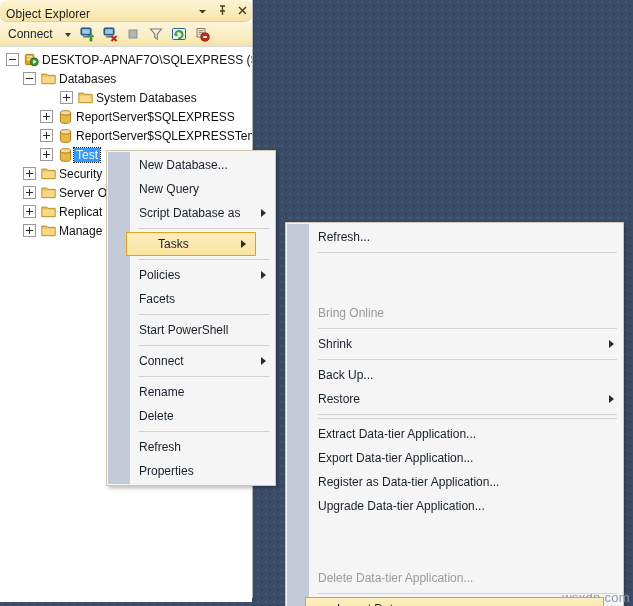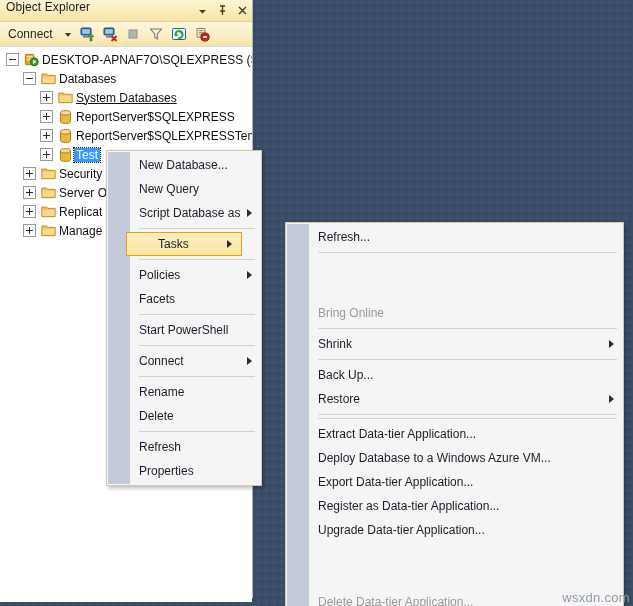--- a/index.html
+++ b/index.html
@@ -31,21 +31,21 @@
     width: 253px; height: 598px;
     background: #ffffff;
     border-right: 1px solid #b6b6b6;
     box-sizing: border-box;
   }
   #oe-titlebar {
     position: relative;
     height: 21px;
     background: linear-gradient(to bottom, #fdf3d4 0%, #fbeec0 45%, #f7e3a6 100%);
     border-bottom: 1px solid #e3cf95;
-    display: flex; align-items: flex-start;
+    display: flex; align-items: flex-end; border-radius: 7px;
   }
   #oe-title {
     font-size: 12px;
     color: #1c1c1c;
     padding-left: 6px;
     letter-spacing: .1px;
     white-space: nowrap;
   }
   .tb-icons {
     position: absolute; right: 4px; top: 0;
@@ -135,21 +135,21 @@
     color: #17202a;
     padding: 2px 0;
   }
   .menu::before {
     content: "";
     position: absolute;
     left: 1px; top: 1px; bottom: 1px;
     width: 22px;
     background: #c3cbd8;
   }
-  #menu-main  { left: 106px; top: 150px;  width: 156px; }
+  #menu-main  { left: 106px; top: 150px;  width: 170px; }
   #menu-tasks { left: 285px; top: 222px;  width: 339px; }
 
   .mi {
     position: relative;
     height: 24px;
     display: flex; align-items: center;
     padding-left: 32px;
     padding-right: 22px;
     white-space: nowrap;
     z-index: 2;
@@ -287,21 +287,21 @@
       <div class="tnode" style="padding-left: 23px;">
         <span class="expander"></span>
         <span class="ico-slot">
           <svg width="15" height="13" viewBox="0 0 16 14">
             <path d="M0.8 2.2 L6 2.2 L7.3 3.6 L15.2 3.6 L15.2 12.6 L0.8 12.6 Z" fill="#f0c05a" stroke="#b98c23"></path>
             <path d="M1.6 5 L14.4 5 L14.4 11.8 L1.6 11.8 Z" fill="#f8d988"></path>
           </svg>
         </span>
         <span class="tlabel">Databases</span>
       </div>
-      <div class="tnode" style="padding-left: 40px; text-decoration: underline;">
+      <div class="tnode" style="padding-left: 60px;">
         <span class="expander plus"></span>
         <span class="ico-slot">
           <svg width="15" height="13" viewBox="0 0 16 14">
             <path d="M0.8 2.2 L6 2.2 L7.3 3.6 L15.2 3.6 L15.2 12.6 L0.8 12.6 Z" fill="#f0c05a" stroke="#b98c23"></path>
             <path d="M1.6 5 L14.4 5 L14.4 11.8 L1.6 11.8 Z" fill="#f8d988"></path>
           </svg>
         </span>
         <span class="tlabel">System Databases</span>
       </div>
       <div class="tnode" style="padding-left: 40px;">
@@ -446,23 +446,20 @@
     <div class="mi">
       <span>Restore</span>
       <span class="arrow-r"></span>
     </div>
     <div class="sep"></div>
     <div class="sep"></div>
     <div class="mi">
       <span>Extract Data-tier Application...</span>
     </div>
     <div class="mi">
-      <span>Deploy Database to a Windows Azure VM...</span>
-    </div>
-    <div class="mi">
       <span>Export Data-tier Application...</span>
     </div>
     <div class="mi">
       <span>Register as Data-tier Application...</span>
     </div>
     <div class="mi">
       <span>Upgrade Data-tier Application...</span>
     </div>
     <div class="mi disabled">
       <span>Delete Data-tier Application...</span>

